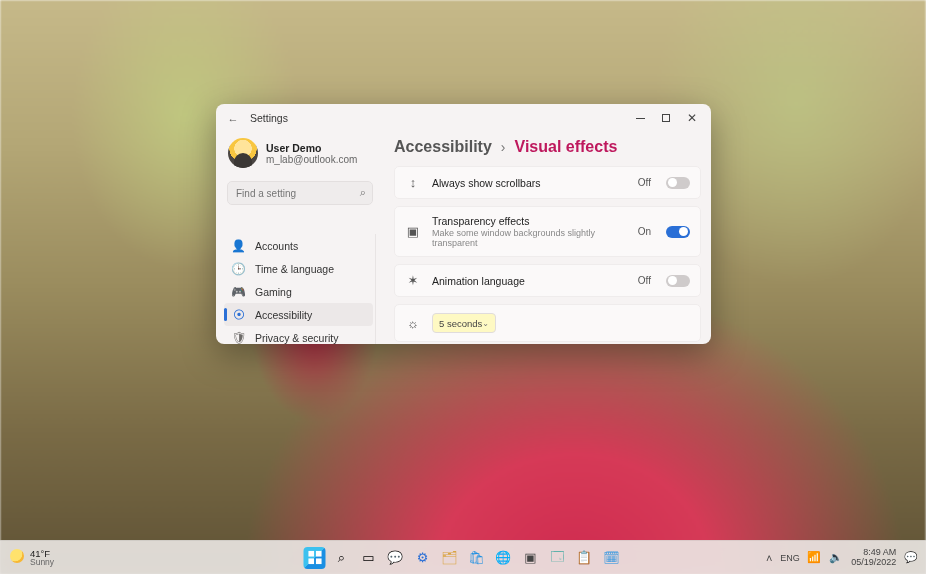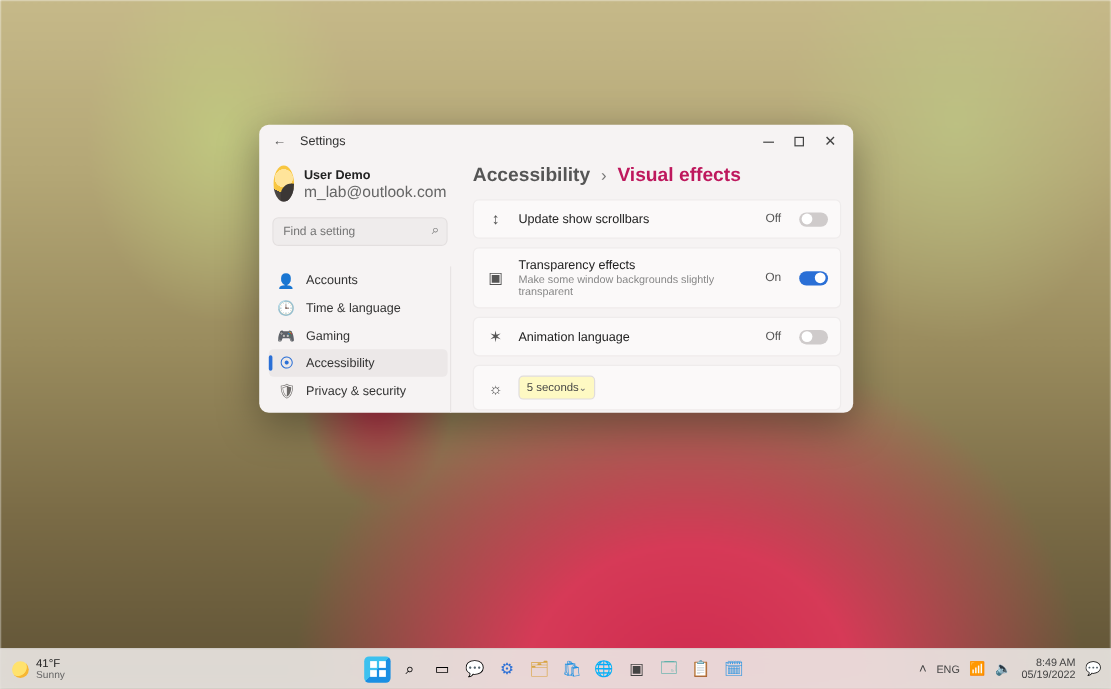--- a/index.html
+++ b/index.html
@@ -38,23 +38,23 @@
   .close-x { font-size:12px; line-height:1; }
 
   .body { flex: 1; display: flex; overflow: hidden; }
 
   
   .sidebar { width: 164px; padding: 4px 4px 4px 8px; display:flex; flex-direction:column; gap:8px; }
   .user-row { display:flex; align-items:center; gap:8px; padding: 2px 4px 6px 4px; }
   .avatar { width: 30px; height:30px; border-radius:50%; background: radial-gradient(circle at 50% 35%, #ffe49a 0 35%, #f8c640 36% 55%, #4a4542 56% 100%); position:relative; overflow:hidden;}
   .avatar::after{content:"";position:absolute;left:6px;top:15px;width:18px;height:18px;border-radius:50% 50% 0 0;background:#3b3735;}
   .user-name { font-size: 10.5px; font-weight:600; color:#222; }
-  .user-email { font-size: 13px; color:#666; }
-
-  .search-wrap { position:relative; margin: 0 4px 10px 4px; }
+  .user-email { font-size: 10px; color:#666; }
+
+  .search-wrap { position:relative; margin: 0 4px 22px 4px; }
   .search { width:100%; height:22px; border-radius:4px; border:none; background:#efecec; padding:0 24px 0 8px; font-size:10px; color:#555; outline:1px solid #e3dfdf; }
   .search-ic { position:absolute; right:6px; top:4px; color:#777; font-size:11px; }
 
   .nav { display:flex; flex-direction:column; gap:0; border-right:1px solid #e8e4e4; padding-right:2px;}
   .nav-item { display:flex; align-items:center; gap:9px; height:23px; padding:0 8px; border-radius:4px; cursor:pointer; font-size:10.5px; color:#333; }
   .nav-item.active { background:#ece8e8; position:relative; }
   .nav-item.active::before { content:""; position:absolute; left:0; top:5px; bottom:5px; width:3px; background:#2a6fd6; border-radius:2px; }
   .nav-ic { width:14px; height:14px; display:flex;align-items:center;justify-content:center; font-size:12px; }
 
   
@@ -81,21 +81,21 @@
   .select-box { width:64px; height:20px; border:1px solid #e0dcdc; border-radius:4px; background:#fef9c3; display:flex; align-items:center; justify-content:space-between; padding:0 6px; font-size:9.5px; color:#444; cursor:pointer;}
   .chev { font-size:8px; color:#777; }
 
   
   .taskbar {
     position:absolute; left:0; right:0; bottom:0; height:34px;
     background: rgba(235,232,228,0.9); backdrop-filter: blur(6px);
     display:flex; align-items:center;
     border-top:1px solid rgba(0,0,0,.06);
   }
-  .tb-left { display:flex; align-items:center; gap:6px; padding-left:10px; }
+  .tb-left { display:flex; gap:6px; padding-left:10px; }
   .weather-ic { width:14px;height:14px;border-radius:50%;background:radial-gradient(circle at 35% 35%, #ffe26d 0 55%, #f7b733 60% 100%);}
   .weather-txt { display:flex;flex-direction:column; line-height:1; }
   .w-temp { font-size:9.5px; color:#222; }
   .w-cond { font-size:8.5px; color:#666; }
 
   .tb-center { position:absolute; left:50%; transform:translateX(-50%); display:flex; gap:5px; }
   .tb-ic { width:22px;height:22px;border-radius:4px;display:flex;align-items:center;justify-content:center;font-size:13px;cursor:pointer;}
   .tb-ic.start { background: linear-gradient(135deg,#3cc1ef 0 50%, #1a8fe3 50% 100%); color:#fff;}
   .tb-ic svg { width:15px;height:15px; }
 
@@ -174,21 +174,21 @@
       <div class="breadcrumb">
         <span class="crumb-parent">Accessibility</span>
         <span class="crumb-sep">›</span>
         <span class="crumb-current">Visual effects</span>
       </div>
 
       <div class="cards">
         <div class="card">
           <div class="card-ic">↕</div>
           <div class="card-text">
-            <div class="card-title">Update show scrollbars</div>
+            <div class="card-title">Always show scrollbars</div>
           </div>
           <span class="toggle-label">Off</span>
           <div class="toggle off">
               <div class="knob"></div>
             </div>
         </div>
 
         <div class="card">
           <div class="card-ic">▣</div>
           <div class="card-text">

